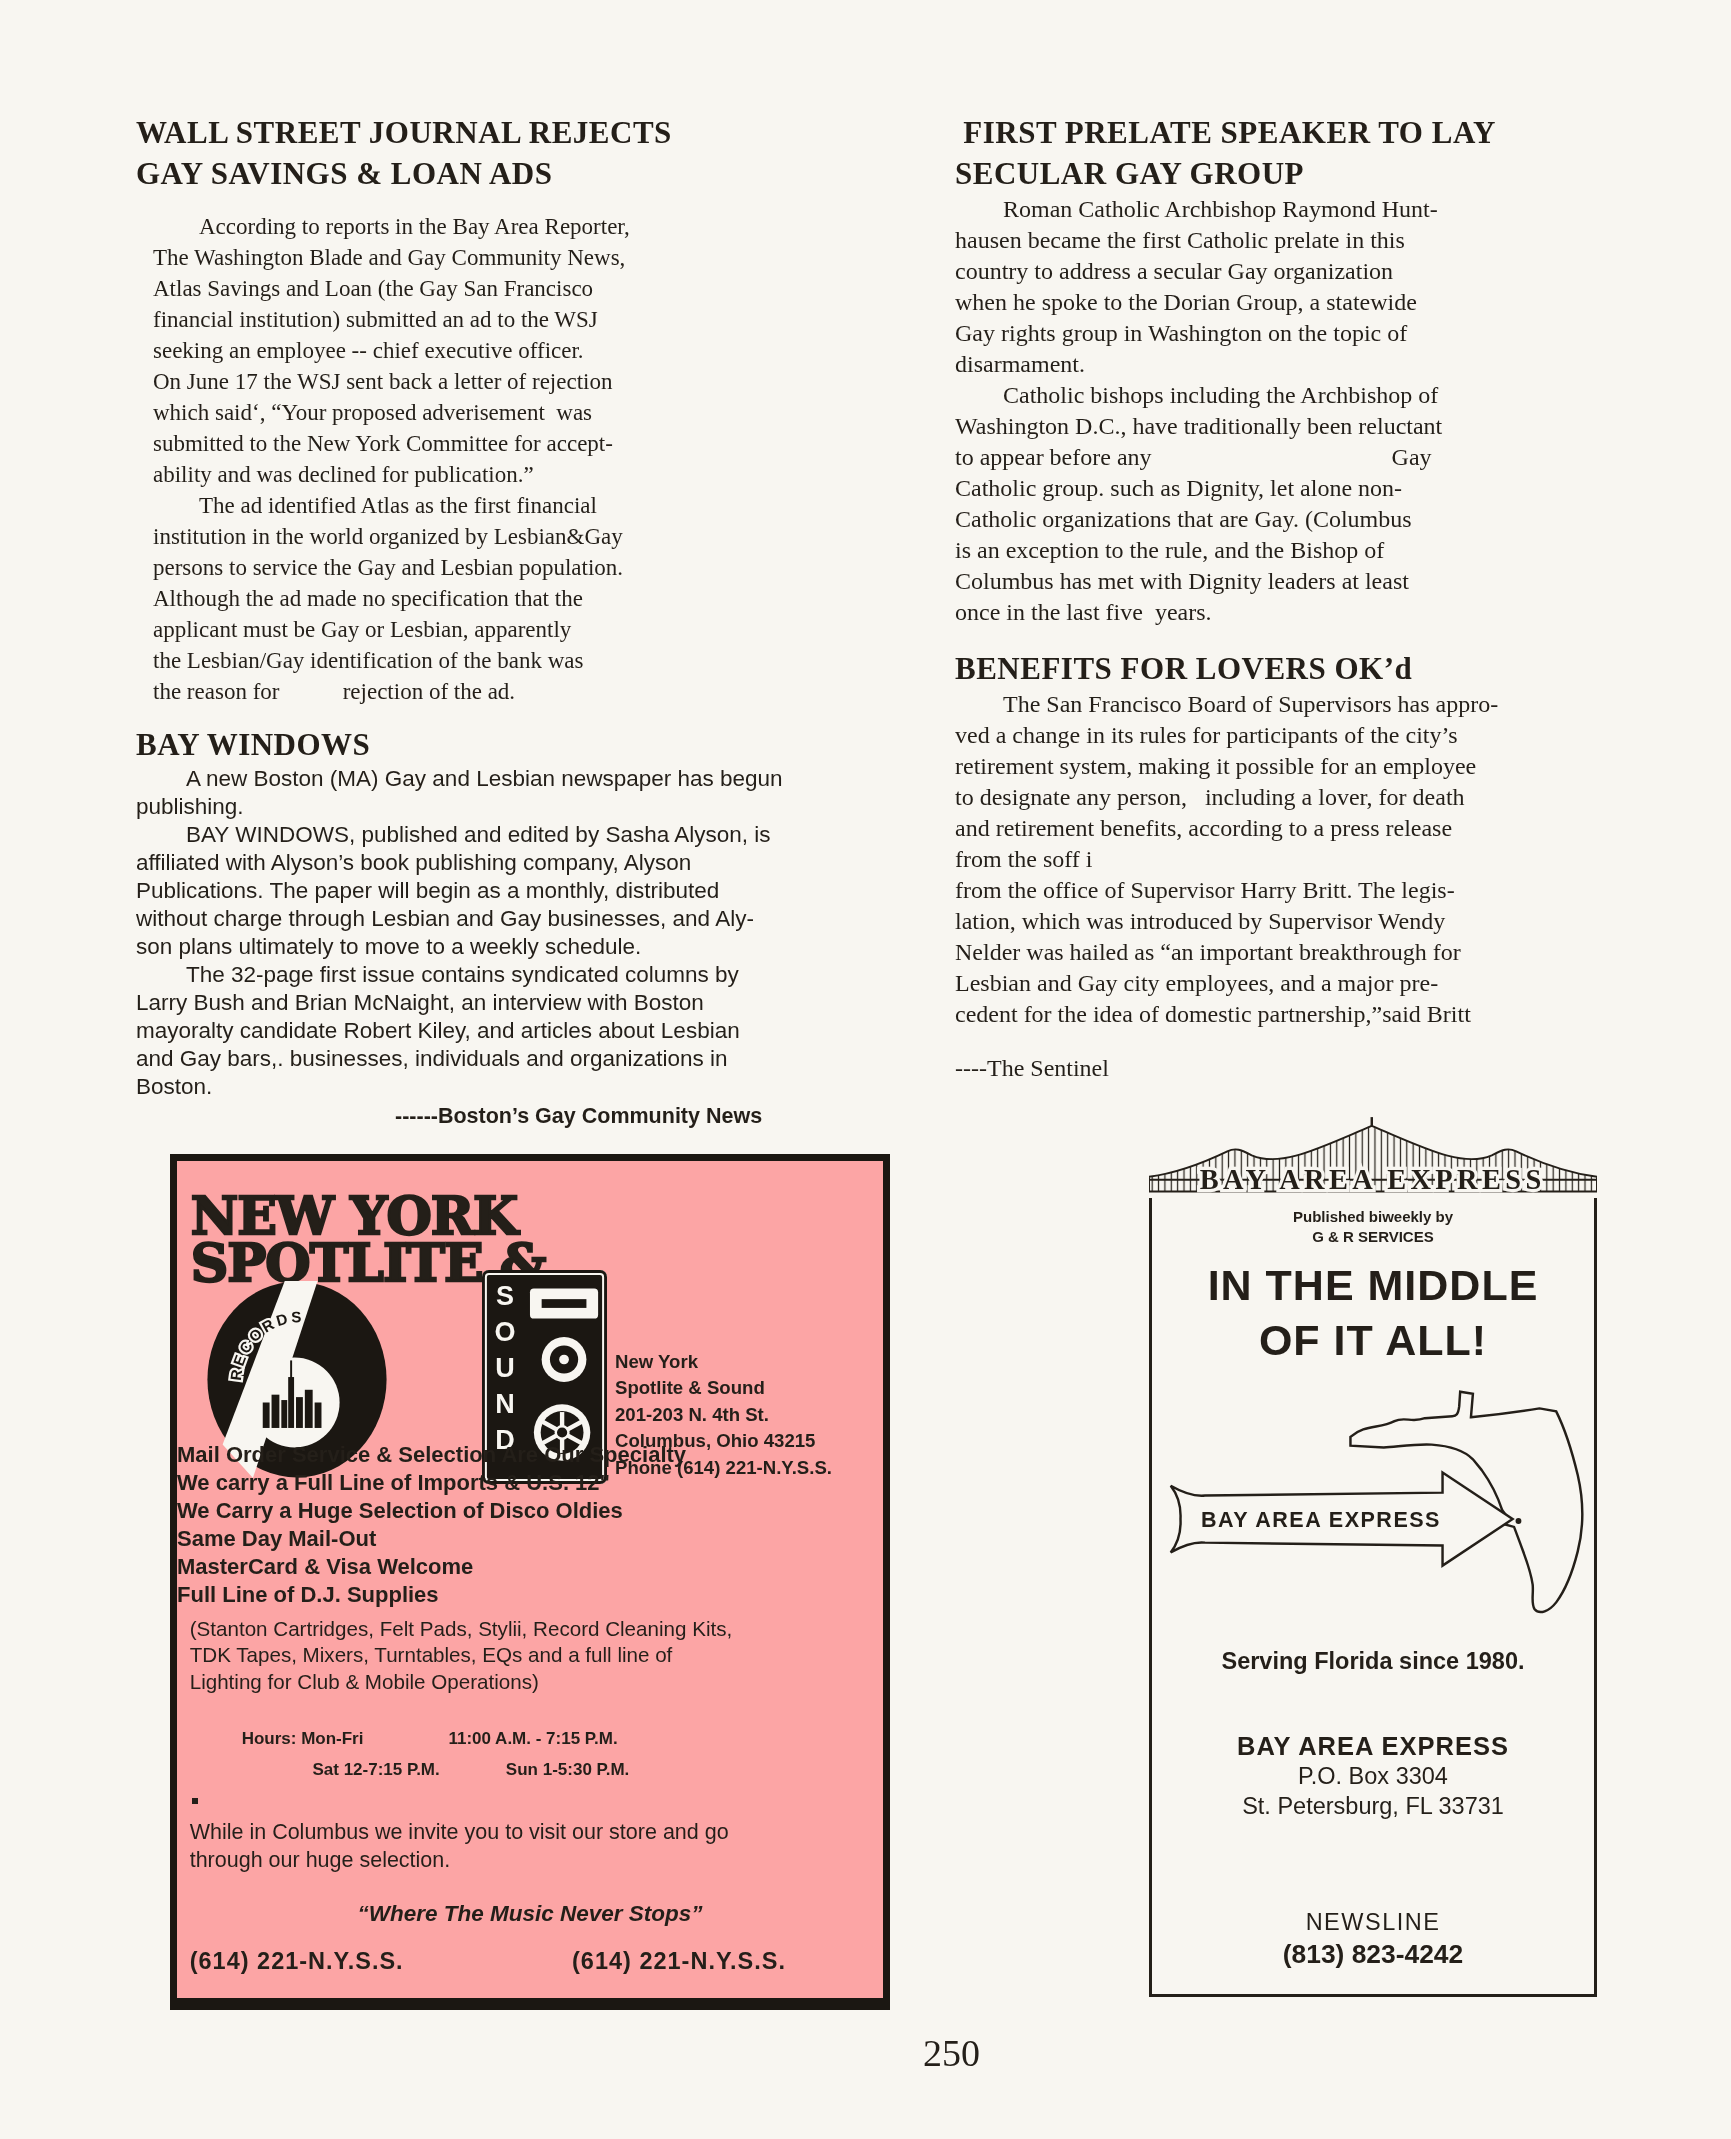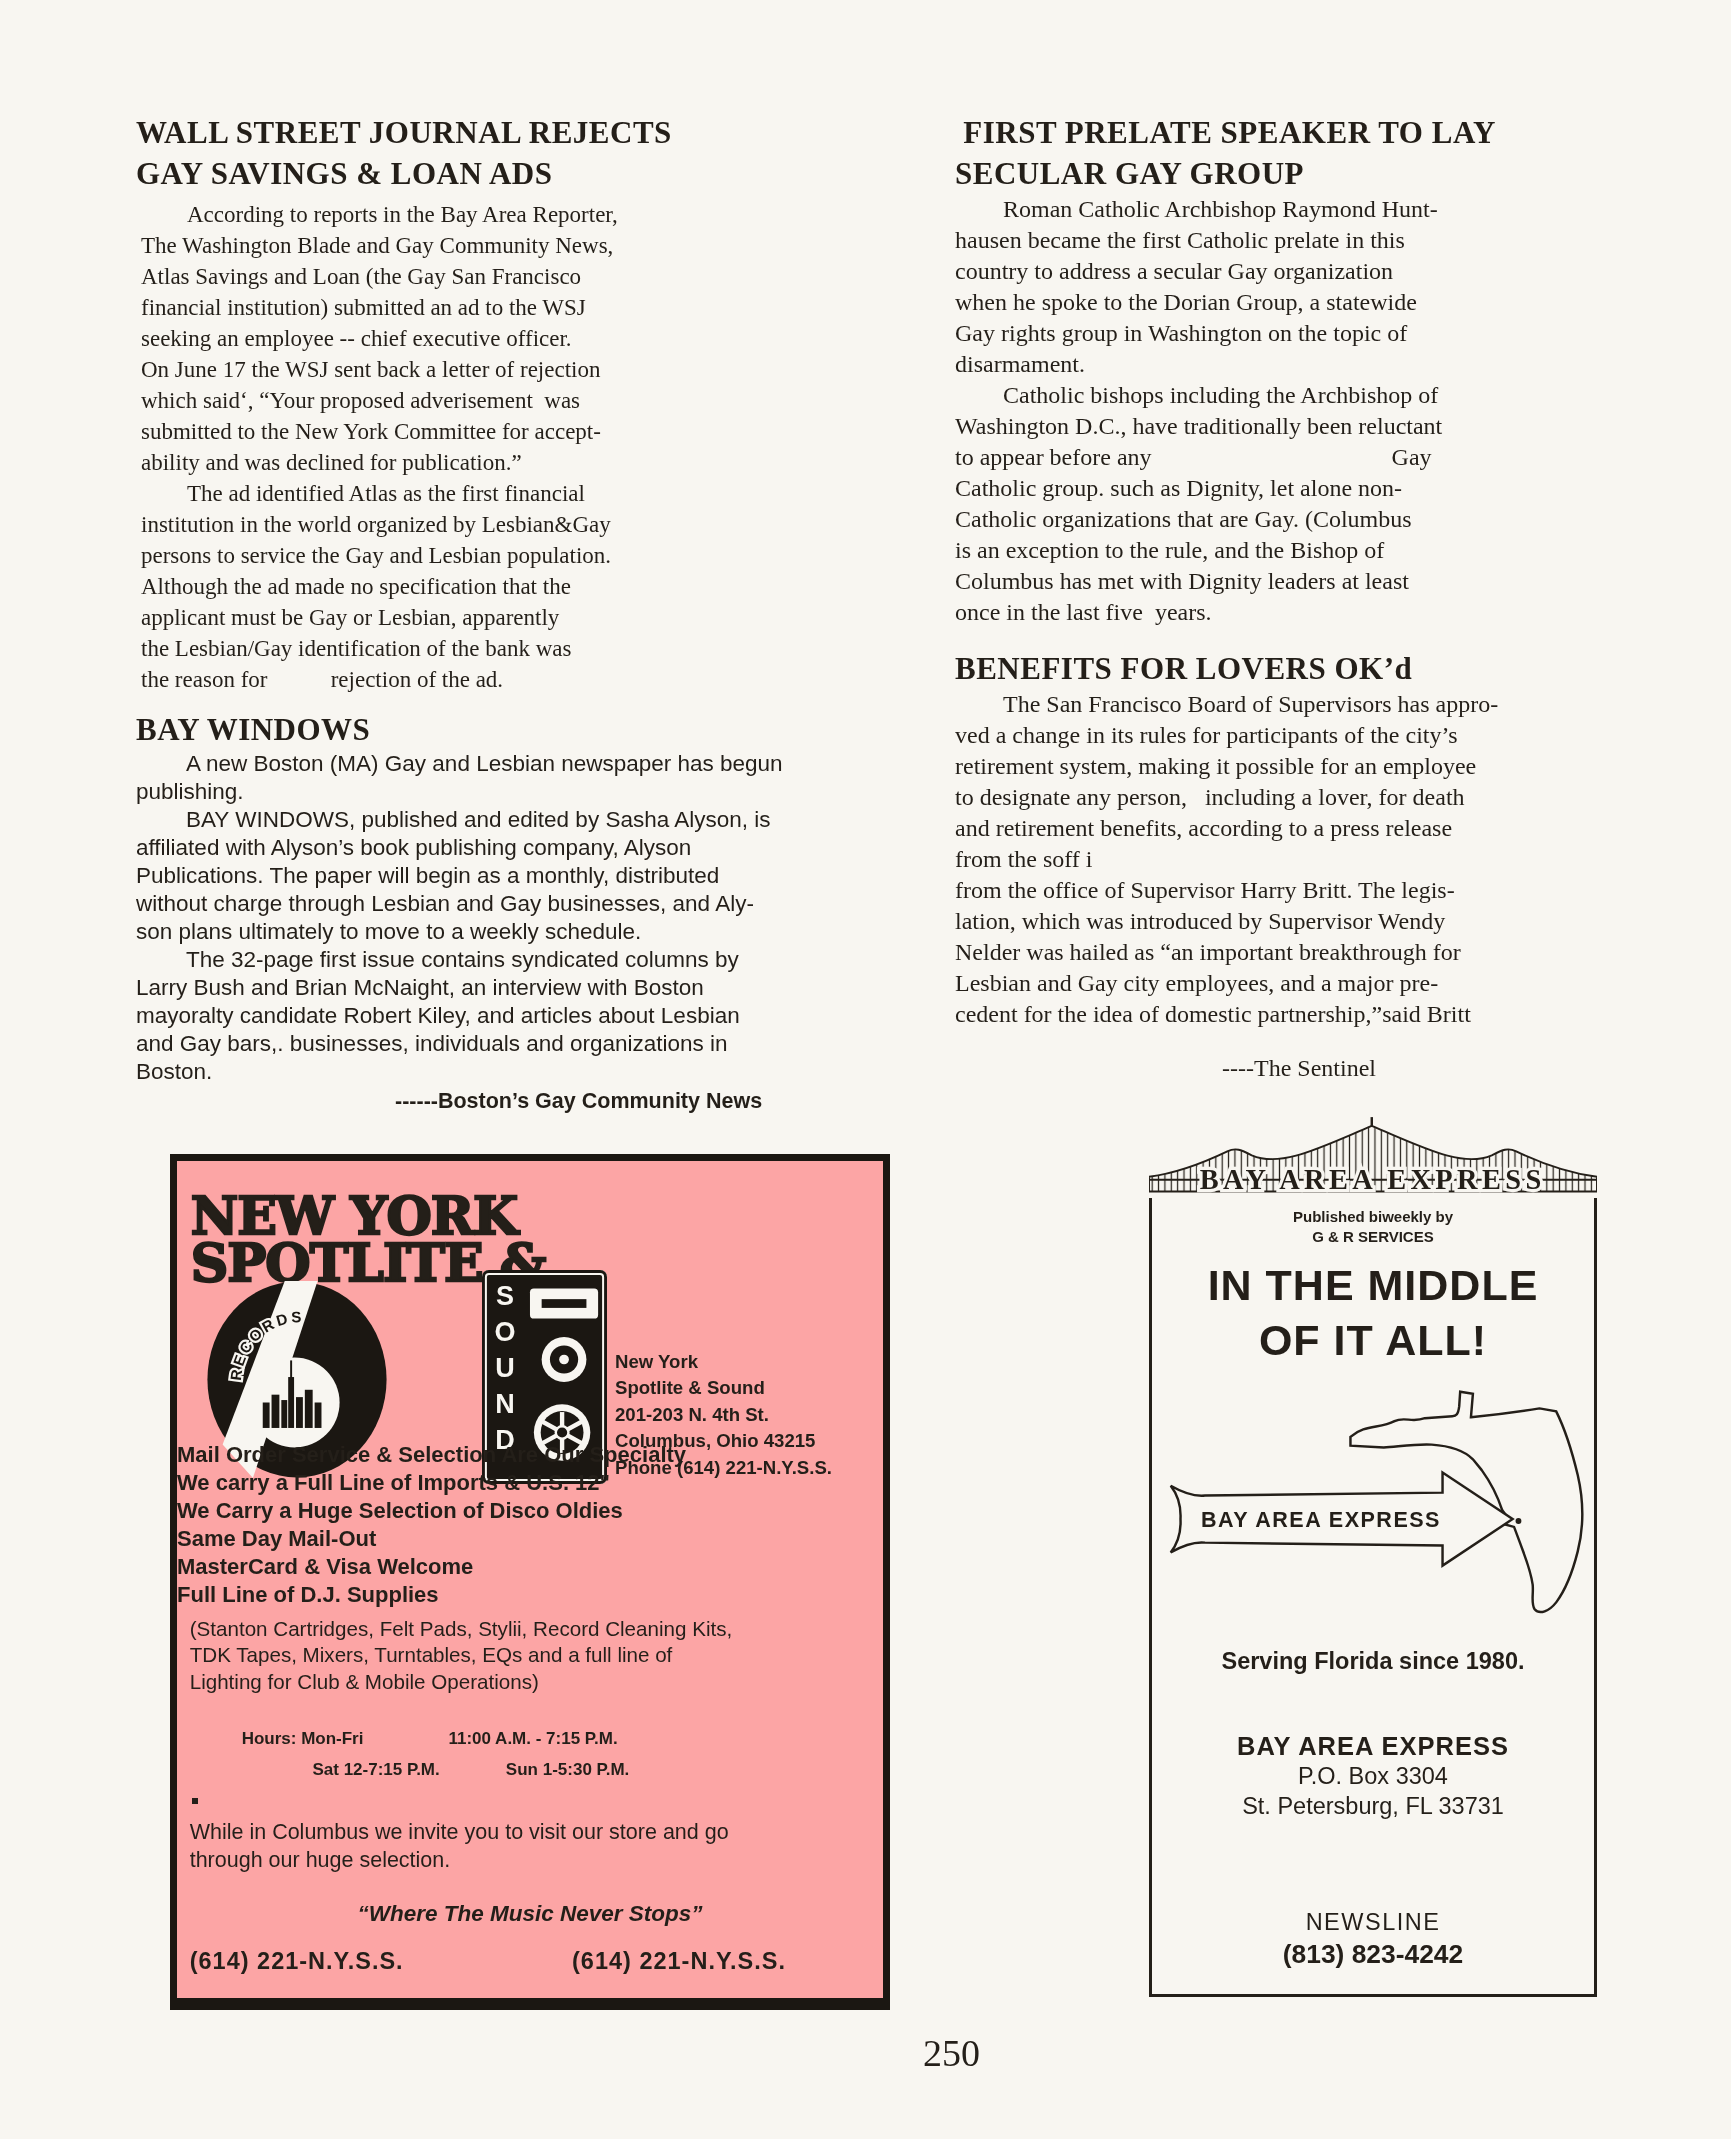--- a/index.html
+++ b/index.html
@@ -8,31 +8,31 @@
   .lines{white-space:pre-line;}
 
   
   .col{position:absolute;}
   #col-left{left:136px;top:112px;width:764px;}
   #col-right{left:955px;top:112px;width:761px;}
 
   .headline{font-family:"Liberation Serif","DejaVu Serif",serif;font-weight:bold;
             font-size:31px;line-height:41px;letter-spacing:0.5px;margin:0;}
   .serif-body{font-family:"Liberation Serif","DejaVu Serif",serif;
-              font-size:23px;line-height:31px;margin:5px;}
+              font-size:23px;line-height:31px;margin:17px;}
   .serif-body-r{font-family:"Liberation Serif","DejaVu Serif",serif;
               font-size:24px;line-height:31px;margin:0;}
   .sans-body{font-family:"Liberation Sans","DejaVu Sans",sans-serif;
              font-size:22.5px;line-height:28px;margin:0;}
   .h-gap{margin-top:13.7px;}
   .h-gap2{margin-top:19.6px;}
   .attrib-left{font-family:"Liberation Sans","DejaVu Sans",sans-serif;font-weight:bold;
                font-size:21.5px;margin-top:2.9px;margin-left:259px;}
   .attrib-right{font-family:"Liberation Serif","DejaVu Serif",serif;font-size:24px;
-                margin-top:25.5px;text-align:center;padding-right:73px;}
+                margin-top:25.5px;text-align:left;padding-right:73px;}
 
   
   #ad-ny{position:absolute;left:170px;top:1154px;width:720px;height:856px;
          border:7.8px solid #1b1712;border-bottom-width:12.7px;background:#fca5a5;box-sizing:border-box;}
   #ad-ny .inner{position:relative;width:100%;height:100%;}
   .ny-logo{position:absolute;left:13.7px;top:31px;
            font-family:"DejaVu Serif","Liberation Serif",serif;font-weight:bold;
            font-size:52px;line-height:47px;letter-spacing:-1px;-webkit-text-stroke:2.4px #241f19;}
   .ny-record{position:absolute;left:27px;top:118px;}
   .ny-speaker{position:absolute;left:305px;top:109px;width:125px;height:214px;

